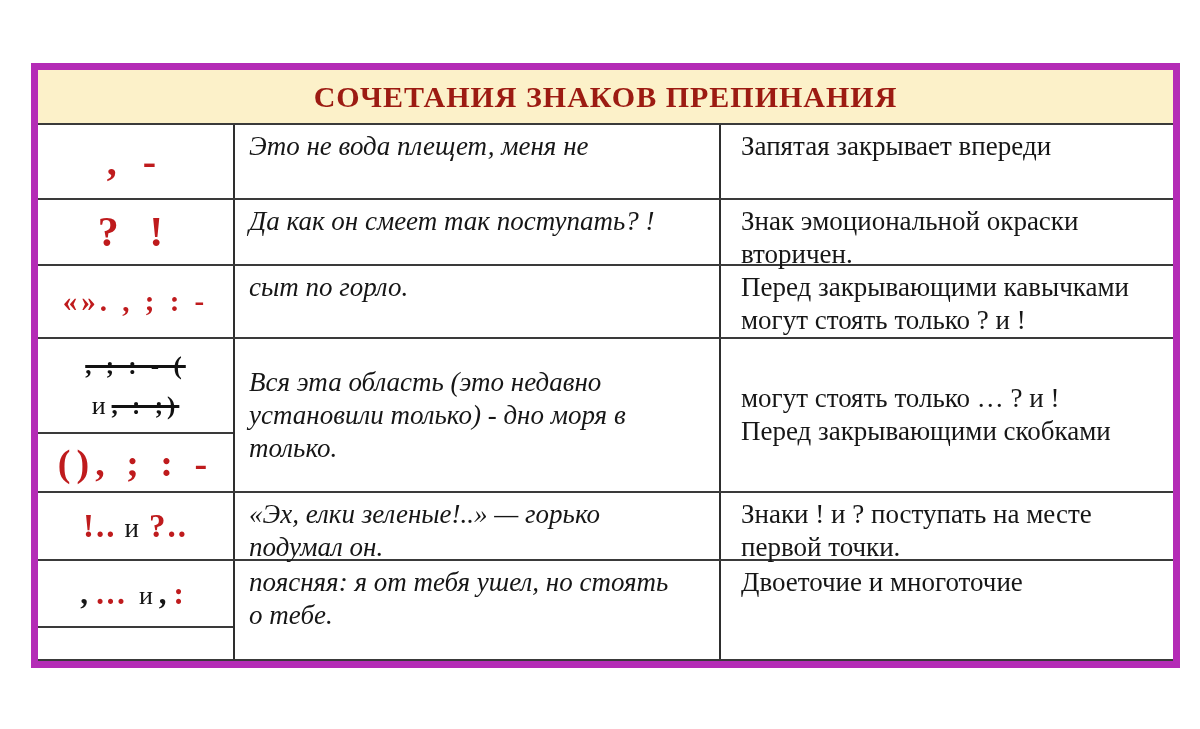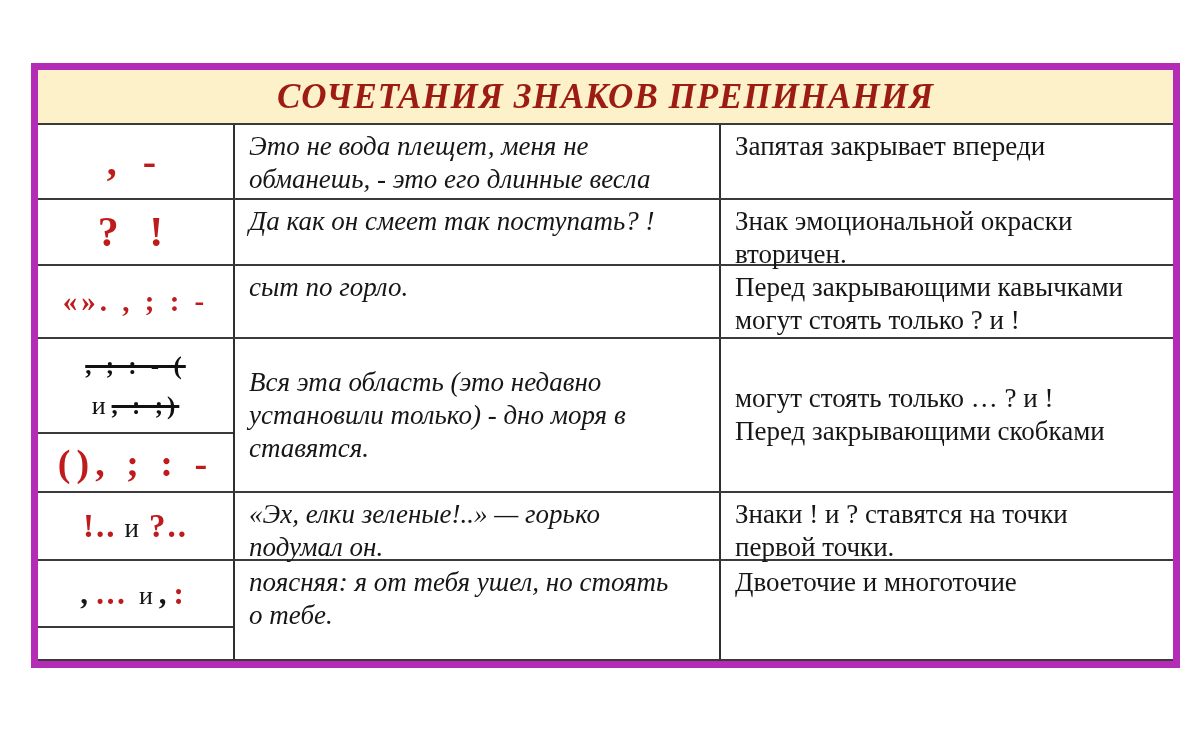--- a/index.html
+++ b/index.html
@@ -11,38 +11,38 @@
     width: 1149px; height: 605px;
     border: 7px solid #b42cb6;
     background: #ffffff;
   }
 
   .title-band {
     height: 53px; background: #fcf1c9;
     display: flex; align-items: center; justify-content: center;
   }
   .title {
-    font-style: italic; font-weight: bold;
-    font-size: 35px; letter-spacing: 1px;
+    font-weight: bold;
+    font-size: 30px; letter-spacing: 1px;
     color: #9c1b12;
   }
 
   .tbl { border-top: 2px solid #3a3a3a; }
   .row { display: flex; border-bottom: 2px solid #3a3a3a; }
   .r1 { height: 75px; }
   .r2 { height: 66px; }
   .r3 { height: 73px; }
   .r4 { height: 154px; }
   .r5 { height: 68px; }
   .r6 { height: 100px; border-bottom: 2px solid #3a3a3a; }
 
   .c { height: 100%; }
   .c1 { width: 195px; flex: none; display: flex; align-items: center; justify-content: center; }
   .c2 { width: 486px; flex: none; border-left: 2px solid #2e2e2e; padding: 5px 8px 0 14px; }
-  .c3 { flex: 1; border-left: 2px solid #2e2e2e; padding: 5px 8px 0 14px; }
+  .c3 { flex: 1; border-left: 2px solid #2e2e2e; padding: 5px 8px 0 20px; }
 
   .line { white-space: nowrap; font-size: 27px; line-height: 33px; }
   .example .line { font-style: italic; }
 
   .r4 .c2, .r4 .c3 { display: flex; flex-direction: column; justify-content: center; padding-top: 0; }
 
   .red { color: #bf1b1d; }
   .blk { color: #161616; }
 
   .sym-r1 { font-size: 40px; font-weight: bold; letter-spacing: 8px; color: #bf1b1d; }
@@ -79,21 +79,20 @@
   </div>
 
   <div class="tbl">
 
     <div class="row r1">
       <div class="c c1">
         <span class="sym-r1">, -</span>
       </div>
       <div class="c c2 example">
         <div class="line">Это не вода плещет, меня не</div>
-        <div class="line">обманешь, - это его длинные весла</div>
       </div>
       <div class="c c3">
         <div class="line">Запятая закрывает впереди</div>
       </div>
     </div>
 
     <div class="row r2">
       <div class="c c1">
         <span class="sym-r2">? !</span>
       </div>
@@ -129,38 +128,38 @@
             <span class="conj">и</span><span class="strike">, : ;)</span>
           </div>
         </div>
         <div class="allowed-box">
           <span class="sym-allowed">(), ; : -</span>
         </div>
       </div>
       <div class="c c2 example">
         <div class="line">Вся эта область (это недавно</div>
         <div class="line">установили только) - дно моря в</div>
-        <div class="line">ставятся.</div>
+        <div class="line">только.</div>
       </div>
       <div class="c c3">
         <div class="line">могут стоять только … ? и !</div>
         <div class="line">Перед закрывающими скобками</div>
       </div>
     </div>
 
     <div class="row r5">
       <div class="c c1">
         <span class="sym-r5"><span class="red">!..</span><span class="conj5">и</span><span class="red">?..</span></span>
       </div>
       <div class="c c2 example">
         <div class="line">«Эх, елки зеленые!..» — горько</div>
         <div class="line">подумал он.</div>
       </div>
       <div class="c c3">
-        <div class="line">Знаки ! и ? ставятся на точки</div>
+        <div class="line">Знаки ! и ? поступать на месте</div>
         <div class="line">первой точки.</div>
       </div>
     </div>
 
     <div class="row r6">
       <div class="c1-sub">
         <div class="sym6-box">
           <span class="sym-r6"><span class="blk">,</span><span class="red">…</span><span class="conj6">и</span><span class="blk">,</span><span class="red">:</span></span>
         </div>
         <div></div>

